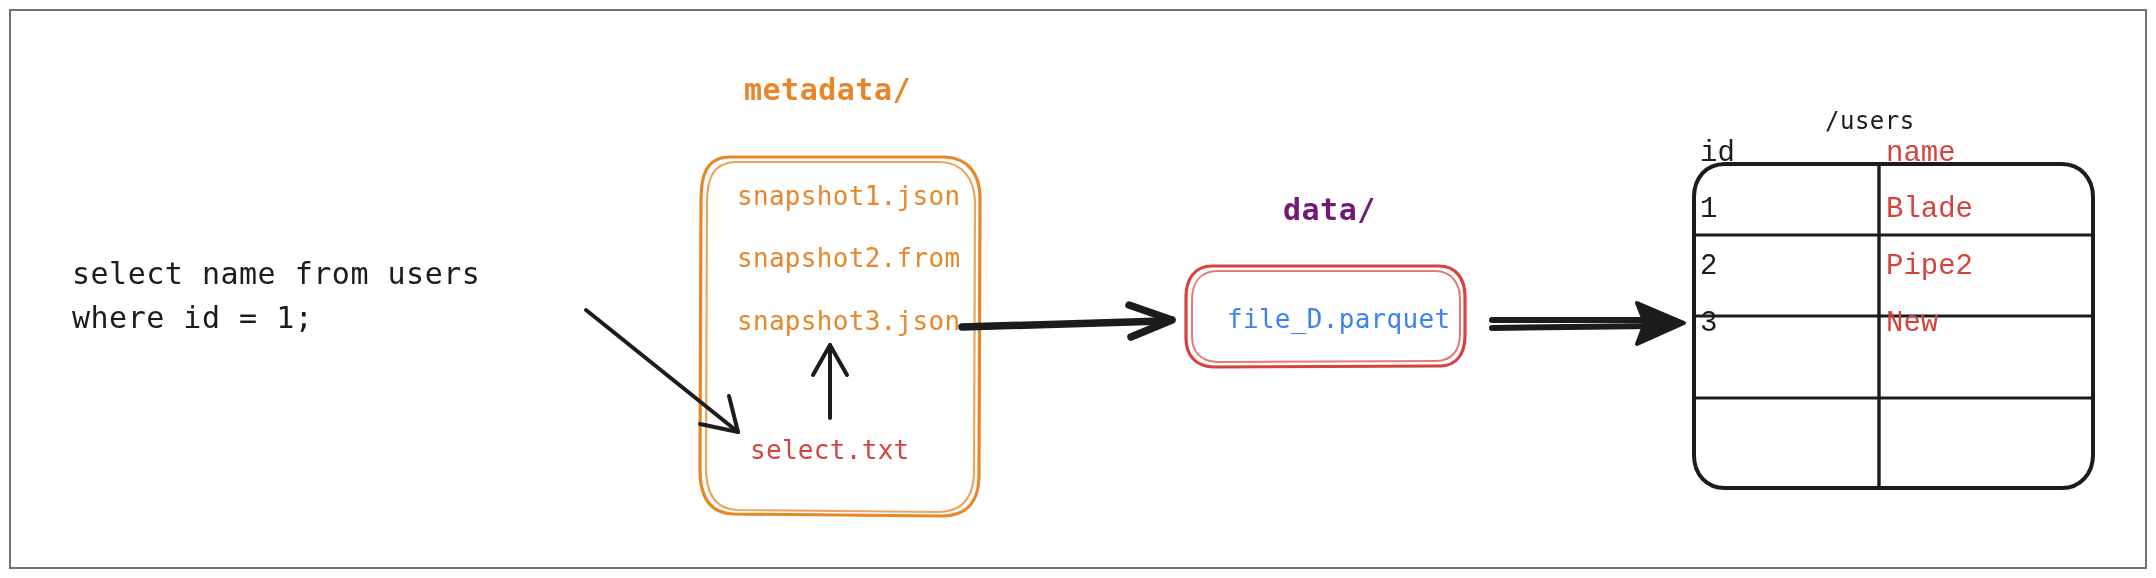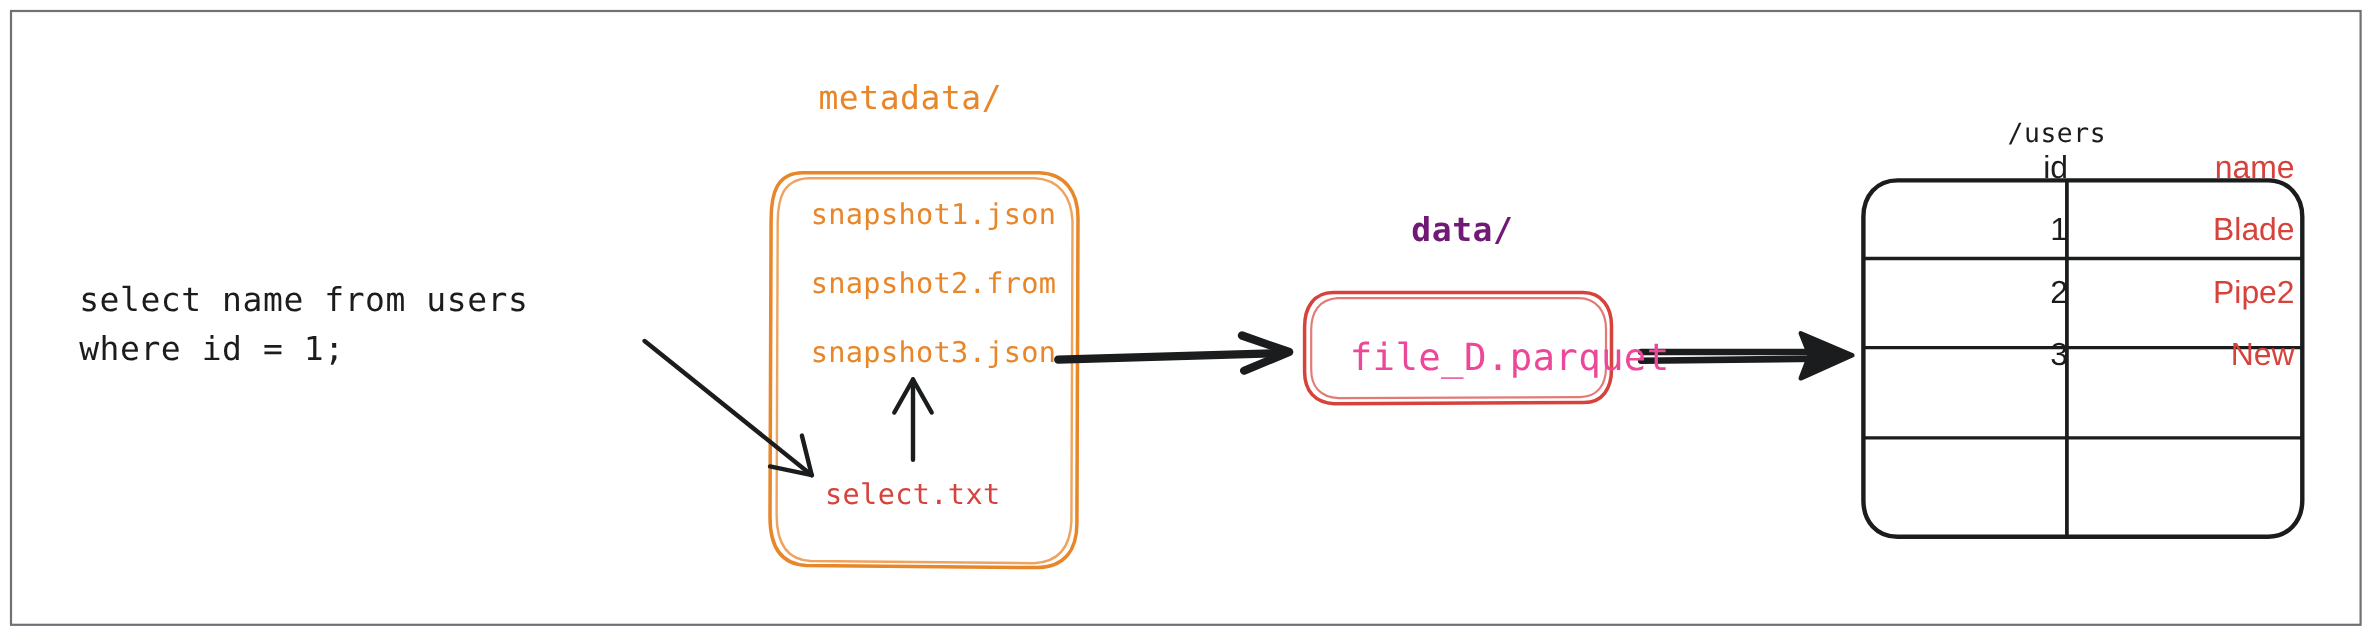--- a/index.html
+++ b/index.html
@@ -51,21 +51,21 @@
     font-size: 30px;
     color: #1b1c1d;
     letter-spacing: 0.5px;
   }
 
   
   .cap-metadata {
     left: 744px;
     top: 68px;
     font-size: 30px;
-    font-weight: 400;
+    font-weight: 700;
     color: #E8862A;
     letter-spacing: 0.5px;
   }
   .cap-data {
     left: 1283px;
     top: 188px;
     font-size: 30px;
     font-weight: 700;
     color: #701a75;
     letter-spacing: 0.5px;
@@ -93,30 +93,30 @@
     top: 432px;
     font-size: 26px;
     color: #D6423C;
     letter-spacing: 0.3px;
   }
 
   
   .data-file {
     left: 1227px;
     top: 301px;
-    font-size: 34px;
-    color: #ec4899;
+    font-size: 26px;
+    color: #3b82f6;
     letter-spacing: 0.3px;
   }
 
   
   .cell {
     position: absolute;
-    text-align: right;
-    font-family: Liberation Sans, sans-serif;
+    text-align: left;
+    font-family: Liberation Mono, monospace;
     font-size: 29px;
     white-space: pre;
   }
   .cell.col-id {
     left: 1700px;
     width: 180px;
     color: #1b1c1d;
   }
   .cell.col-name {
     left: 1886px;

